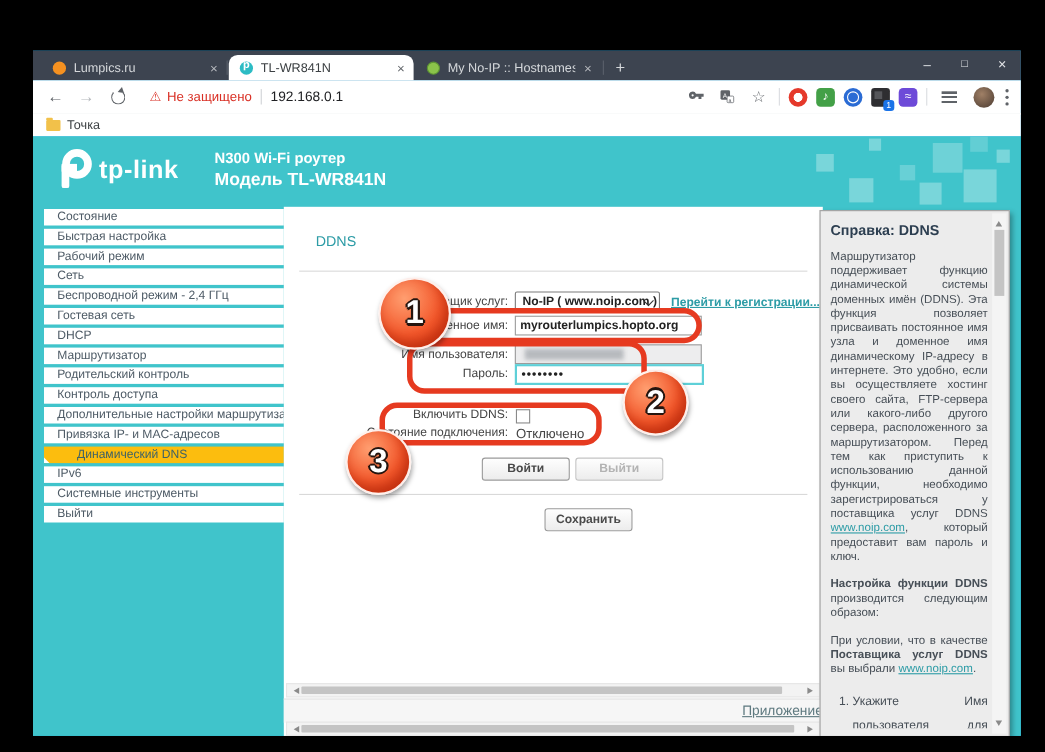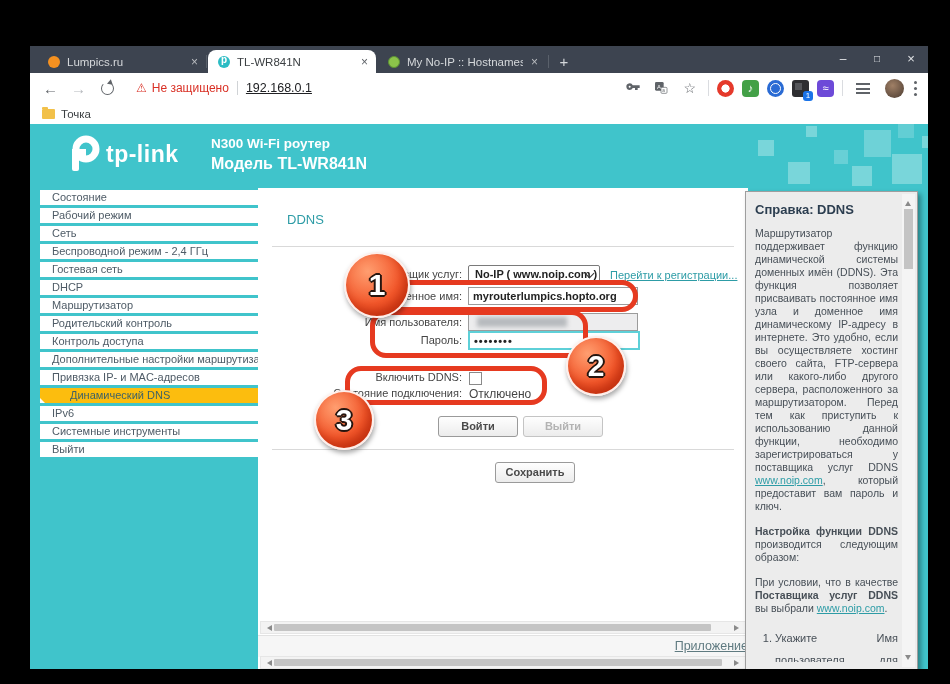--- a/index.html
+++ b/index.html
@@ -29,21 +29,21 @@
            border-bottom:1px solid #e4e6e8;display:flex;align-items:center;}
   .navic{font-size:15px;color:#5f6368;margin-left:13px;}
   .navic.dim{color:#b6b9bd;}
   .reload{width:11px;height:11px;border:1.6px solid #5f6368;border-radius:50%;
           border-top-color:transparent;margin-left:15px;position:relative;}
   .reload::after{content:"";position:absolute;right:-3px;top:-2px;border:3px solid transparent;
           border-left:5px solid #5f6368;transform:rotate(40deg);}
   .warn{color:#d93025;font-size:12px;margin-left:22px;}
   .warntext{color:#d93025;font-size:12px;margin-left:5px;}
   .urlsep{width:1px;height:14px;background:#d0d3d6;margin:0 8px;}
-  .url{color:#202124;font-size:12.5px;text-decoration:underline;}
+  .url{color:#202124;font-size:12.5px;}
   .tb-right{margin-left:auto;display:flex;align-items:center;}
   .keyic,.trans{width:16px;height:16px;margin:0 6px;}
   .staric{color:#5f6368;font-size:14px;margin:0 8px;}
   .extsep{width:1px;height:16px;background:#dadce0;margin:0 4px;}
   .ext{width:17px;height:17px;margin:0 4px;position:relative;display:flex;align-items:center;justify-content:center;}
   .ext.red{border-radius:50%;background:radial-gradient(circle,#fff 32%,#e5392b 36%);}
   .ext.green{border-radius:4px;background:#43a047;color:#fff;font-size:11px;}
   .ext.globe{border-radius:50%;background:#2a6bd4;}
   .ext.globe::after{content:"";position:absolute;left:3px;top:3px;right:3px;bottom:3px;
        border:1.4px solid #fff;border-radius:50%;}
@@ -60,21 +60,21 @@
   .vdots::before{content:"";position:absolute;left:0;top:1px;width:3px;height:3px;border-radius:50%;
      background:#5f6368;box-shadow:0 6px 0 #5f6368,0 12px 0 #5f6368;}
   
   .bookmarks{position:absolute;left:0;top:57px;width:898px;height:21px;background:#fff;
      display:flex;align-items:center;}
   .folder{width:13px;height:10px;background:#f2c14a;border-radius:1px;margin:0 6px 0 12px;position:relative;}
   .folder::before{content:"";position:absolute;left:0;top:-2px;width:6px;height:2px;background:#f2c14a;border-radius:1px 1px 0 0;}
   .bklabel{font-size:11.5px;color:#3c4043;}
   
   .page{position:absolute;left:0;top:78px;width:898px;height:545px;background:#40c4cb;overflow:hidden;}
-  .rheader{position:absolute;left:16px;top:0;width:742px;height:64px;padding-left:40px;}
+  .rheader{position:absolute;left:0;top:0;width:742px;height:64px;padding-left:40px;}
   .logo{position:absolute;left:18px;top:10px;display:flex;align-items:center;}
   .logobrand{color:#fff;font-size:23px;font-weight:bold;letter-spacing:.5px;margin-left:4px;}
   .rtitle{position:absolute;left:165px;top:12px;color:#fff;font-size:13.5px;font-weight:bold;}
   .rmodel{position:absolute;left:165px;top:31px;color:#fff;font-size:16px;font-weight:bold;}
   .deco{position:absolute;background:rgba(255,255,255,.3);}
   
   .nav{position:absolute;left:10px;top:66px;width:218px;}
   .nav .item{height:15px;margin-bottom:3px;background:#fff;font-size:11px;line-height:15px;
      padding-left:12px;color:#4e5b66;overflow:hidden;white-space:nowrap;cursor:default;}
   .nav .item.active{background:#fcbd0e;color:#3f6266;position:relative;padding-left:30px;}
@@ -84,21 +84,21 @@
   .mainbox{position:absolute;left:228px;top:64px;width:490px;height:481px;background:#fff;}
   .ddns-title{position:absolute;left:29px;top:24px;color:#2d9ca6;font-size:13px;}
   .hr1{position:absolute;left:14px;top:58px;width:462px;height:1px;background:#d9d9d9;}
   .flabel{position:absolute;left:0;width:204px;text-align:right;font-size:11px;color:#454545;}
   .select{position:absolute;left:210px;top:77px;width:132px;height:19px;border:1px solid #7a7a7a;
      border-radius:2px;background:#fff;font-size:11px;font-weight:bold;color:#222;
      line-height:17px;padding-left:6px;box-sizing:border-box;}
   .select .chev{position:absolute;right:6px;top:4px;width:6px;height:6px;
      border-right:1.8px solid #333;border-bottom:1.8px solid #333;transform:rotate(45deg);}
   .tlink{color:#2d9ca6;text-decoration:underline;font-size:11px;}
-  .reglink{position:absolute;left:352px;top:81px;}
+  .reglink{position:absolute;left:352px;top:81px;font-weight:bold;}
   .tinput{position:absolute;left:210px;width:160px;height:16px;border:1px solid #9b9b9b;
      font-size:11px;font-weight:bold;color:#222;line-height:16px;padding:0 4px;background:#fff;}
   .inp-domain{top:99px;}
   .inp-user{top:125px;background:#ededee;}
   .smudge{position:absolute;left:8px;top:3px;width:90px;height:10px;background:#b7babe;filter:blur(2px);}
   .inp-pass{top:143px;border:2px solid #5ed0d8;height:15px;letter-spacing:1px;}
   .checkbox{position:absolute;left:211px;top:184px;width:11px;height:11px;border:1px solid #8a8a8a;background:#fff;}
   .statusval{position:absolute;left:211px;top:199px;font-size:12px;color:#454545;}
   .btn{position:absolute;width:78px;height:19px;border:1px solid #9a9a9a;border-radius:3px;
      background:linear-gradient(#fefefe,#ececec);font-size:11px;font-weight:bold;color:#4a4a4a;
@@ -227,20 +227,21 @@
         <div class="deco" style="left:788px;top:26px;width:14px;height:14px;opacity:.7;"></div>
         <div class="deco" style="left:806px;top:42px;width:20px;height:20px;"></div>
         <div class="deco" style="left:818px;top:6px;width:27px;height:27px;opacity:.8;"></div>
         <div class="deco" style="left:846px;top:30px;width:30px;height:30px;"></div>
         <div class="deco" style="left:852px;top:0px;width:16px;height:14px;opacity:.6;"></div>
         <div class="deco" style="left:876px;top:12px;width:12px;height:12px;"></div>
       </div>
 
       <div class="nav">
         <div class="item">Состояние</div>
+        <div class="item">Быстрая настройка</div>
         <div class="item">Рабочий режим</div>
         <div class="item">Сеть</div>
         <div class="item">Беспроводной режим - 2,4 ГГц</div>
         <div class="item">Гостевая сеть</div>
         <div class="item">DHCP</div>
         <div class="item">Маршрутизатор</div>
         <div class="item">Родительский контроль</div>
         <div class="item">Контроль доступа</div>
         <div class="item">Дополнительные настройки маршрутизации</div>
         <div class="item">Привязка IP- и MAC-адресов</div>

